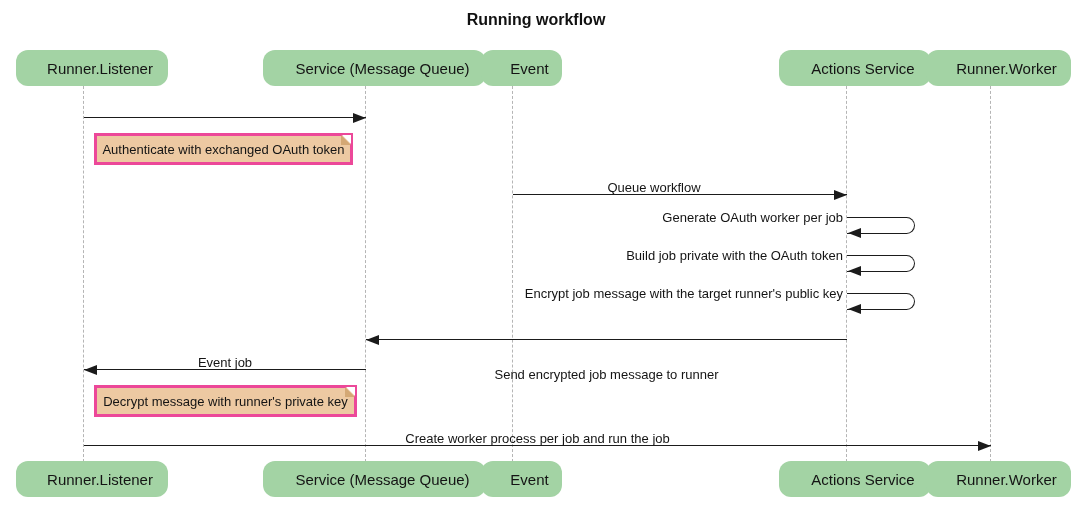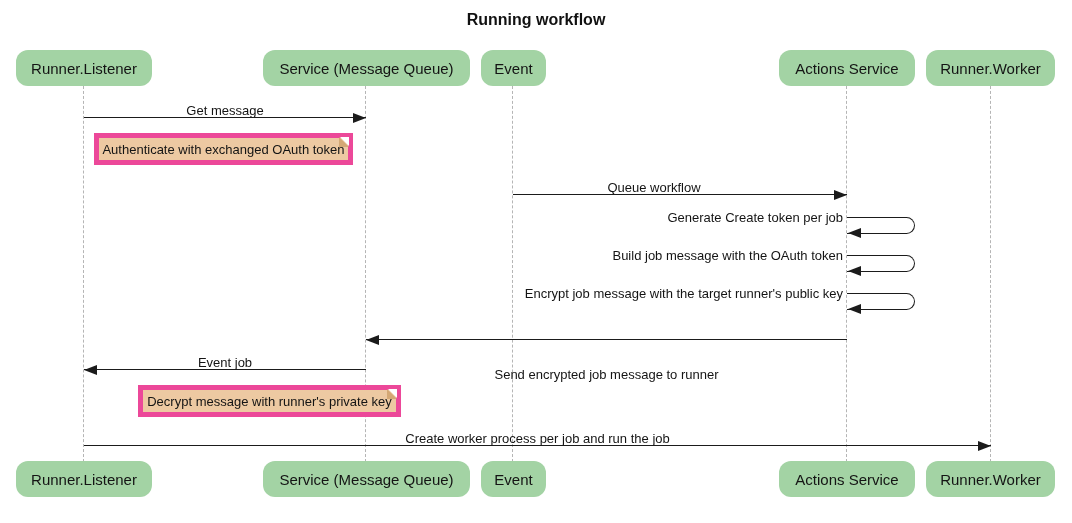--- a/index.html
+++ b/index.html
@@ -17,21 +17,21 @@
     text-align:center;font-size:16px;font-weight:bold;color:#111;
   }
   .lifeline{
     position:absolute;top:86px;height:376px;width:0;
     border-left:1px dashed #b5b5b5;
   }
   .participant{
     position:absolute;height:36px;
     background:#a3d3a4;border-radius:12px;
     display:flex;align-items:center;justify-content:center;
-    font-size:15px;color:#141414;white-space:nowrap;
+    font-size:15px;color:#141414;white-space:nowrap;padding-left:16px;
   }
   .msg-label{
     position:absolute;text-align:center;font-size:13px;color:#141414;
     white-space:nowrap;
   }
   .msg-label.right-align{text-align:right;}
   .msg-line{
     position:absolute;height:0;border-top:1.5px solid #1b1b1b;
   }
   .ah{position:absolute;width:0;height:0;
@@ -39,21 +39,21 @@
   .ah.r{border-left:13px solid #1b1b1b;}
   .ah.l{border-right:13px solid #1b1b1b;}
   .loop{
     position:absolute;left:847px;width:67px;height:15px;
     border:1.5px solid #1b1b1b;border-left:none;
     border-radius:0 10px 10px 0;
     box-sizing:content-box;
   }
   .note{
     position:absolute;box-sizing:border-box;
-    background:#edc9a2;border:5px solid #ec4899;
+    background:#edc9a2;border:3px solid #ec4899;
     display:flex;align-items:center;justify-content:center;
     font-size:13px;color:#141414;white-space:nowrap;
   }
   .note .fold-flap{
     position:absolute;top:-1px;right:-1px;width:10px;height:10px;
     background:#d4a875;
     clip-path:polygon(0 0, 0 100%, 100% 100%);
   }
   .note .fold-cover{
     position:absolute;top:-1px;right:-1px;width:10px;height:10px;
@@ -73,55 +73,54 @@
   <div class="lifeline" style="left:512px;"></div>
   <div class="lifeline" style="left:846px;"></div>
   <div class="lifeline" style="left:990px;"></div>
 
   <div class="participant" style="left:16px;top:50px;width:136px;">Runner.Listener</div>
   <div class="participant" style="left:263px;top:50px;width:207px;">Service (Message Queue)</div>
   <div class="participant" style="left:481px;top:50px;width:65px;">Event</div>
   <div class="participant" style="left:779px;top:50px;width:136px;">Actions Service</div>
   <div class="participant" style="left:926px;top:50px;width:129px;">Runner.Worker</div>
 
-  <div class="msg-label" style="left:84px;top:103px;width:282px;">Get message</div>
   <div class="msg-line" style="left:84px;top:117px;width:282px;"></div>
   <div class="ah r" style="left:353px;top:113px;"></div>
 
   <div class="note" style="left:94px;top:133px;width:259px;height:32px;">
     <span class="fold-flap"></span>
     <span class="fold-cover"></span>
     <span>Authenticate with exchanged OAuth token</span>
   </div>
 
   <div class="msg-label" style="left:487px;top:180px;width:334px;">Queue workflow</div>
   <div class="msg-line" style="left:513px;top:194px;width:334px;"></div>
   <div class="ah r" style="left:834px;top:190px;"></div>
 
-  <div class="msg-label right-align" style="right:229px;top:210px;">Generate Create token per job</div>
+  <div class="msg-label right-align" style="right:229px;top:210px;">Generate OAuth worker per job</div>
   <div class="loop" style="top:217px;"></div>
   <div class="ah l" style="left:848px;top:228px;"></div>
 
-  <div class="msg-label right-align" style="right:229px;top:248px;">Build job message with the OAuth token</div>
+  <div class="msg-label right-align" style="right:229px;top:248px;">Build job private with the OAuth token</div>
   <div class="loop" style="top:255px;"></div>
   <div class="ah l" style="left:848px;top:266px;"></div>
 
   <div class="msg-label right-align" style="right:229px;top:286px;">Encrypt job message with the target runner's public key</div>
   <div class="loop" style="top:293px;"></div>
   <div class="ah l" style="left:848px;top:304px;"></div>
 
   <div class="msg-label" style="left:366px;top:325px;width:481px;margin-top:42px;">Send encrypted job message to runner</div>
   <div class="msg-line" style="left:366px;top:339px;width:481px;"></div>
   <div class="ah l" style="left:366px;top:335px;"></div>
 
   <div class="msg-label" style="left:84px;top:355px;width:282px;">Event job</div>
   <div class="msg-line" style="left:84px;top:369px;width:282px;"></div>
   <div class="ah l" style="left:84px;top:365px;"></div>
 
-  <div class="note" style="left:94px;top:385px;width:263px;height:32px;margin-left:44px;">
+  <div class="note" style="left:94px;top:385px;width:263px;height:32px;">
     <span class="fold-flap"></span>
     <span class="fold-cover"></span>
     <span>Decrypt message with runner's private key</span>
   </div>
 
   <div class="msg-label" style="left:84px;top:431px;width:907px;">Create worker process per job and run the job</div>
   <div class="msg-line" style="left:84px;top:445px;width:907px;"></div>
   <div class="ah r" style="left:978px;top:441px;"></div>
 
   <div class="participant" style="left:16px;top:461px;width:136px;">Runner.Listener</div>

